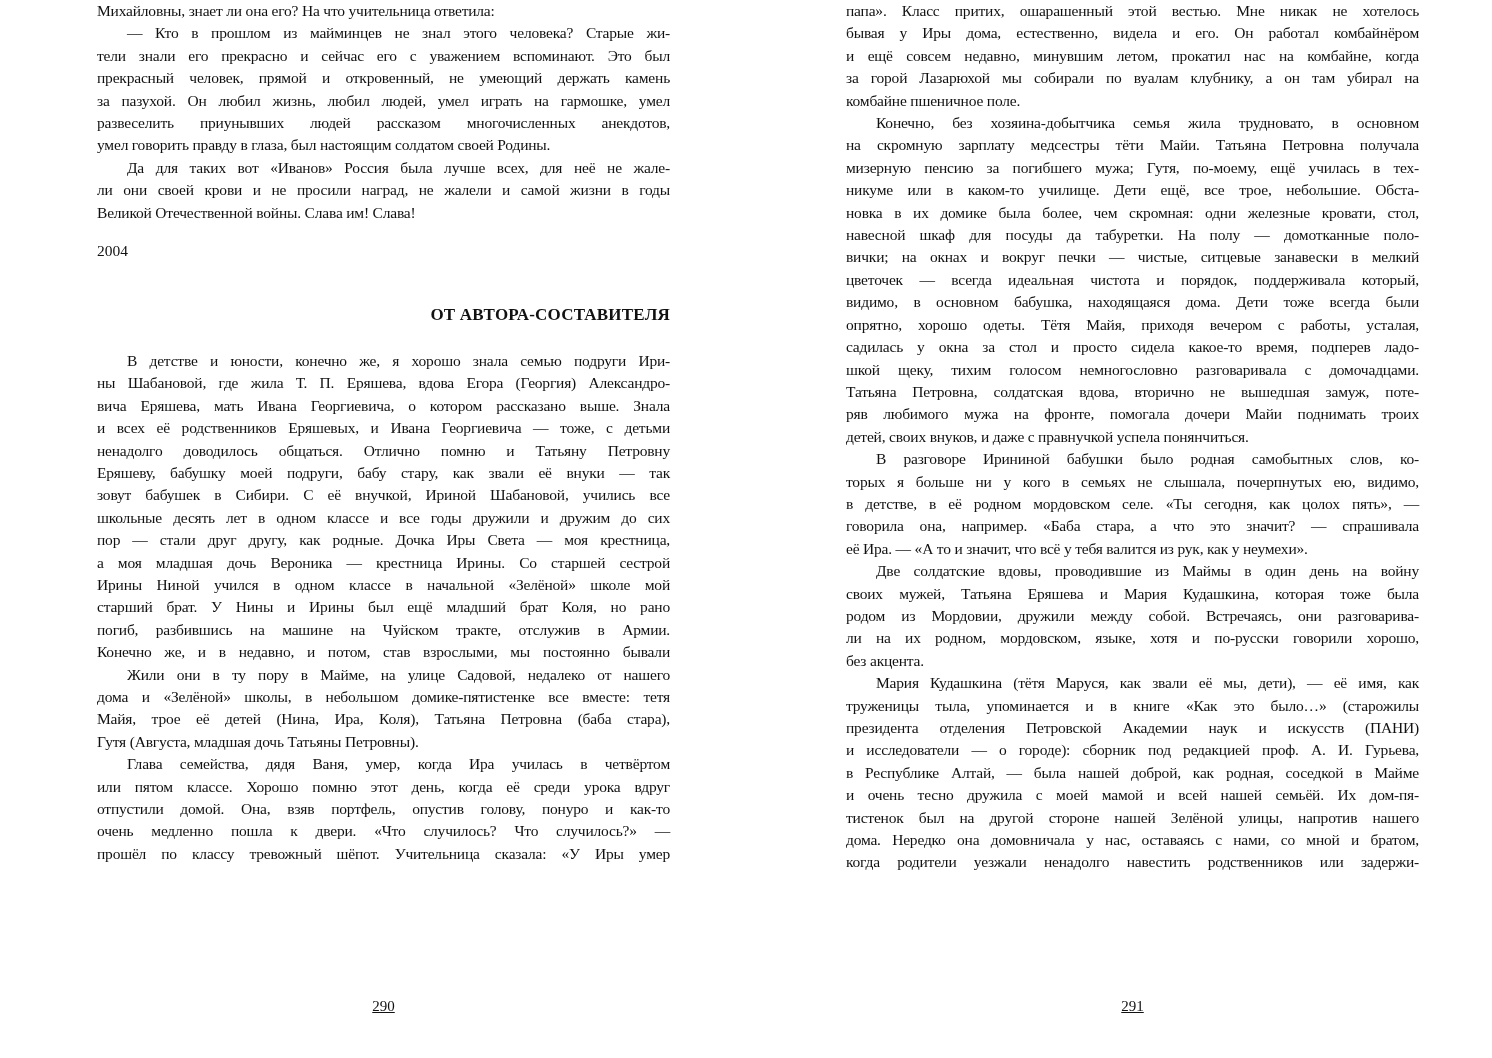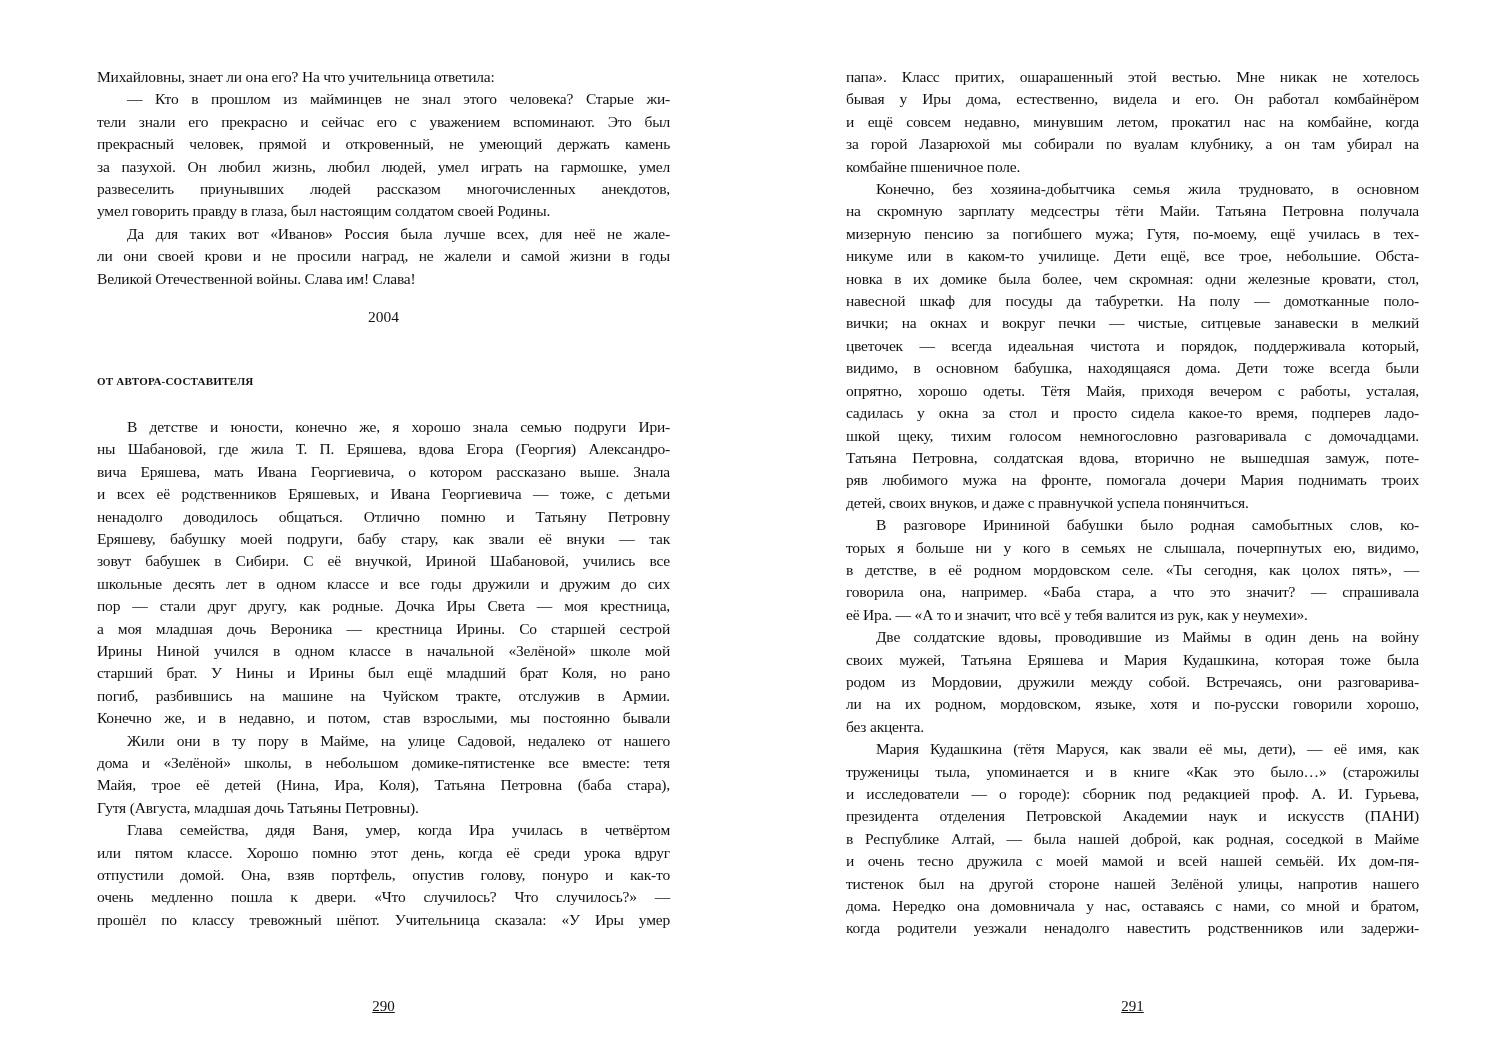--- a/index.html
+++ b/index.html
@@ -17,42 +17,42 @@
   }
   .page {
     position: absolute;
     top: 0;
     width: 573px;
     height: 1058px;
     background: #ffffff;
   }
   .page.left  { left: 97px; }
   .page.right { left: 846px; }
-  .content { padding-top: 66px; }
+  .content { }
   .line {
     font-size: 15.5px;
     line-height: 22.4px;
     letter-spacing: -0.2px;
     text-align: justify;
     text-align-last: justify;
     white-space: normal;
   }
   .line.end { text-align-last: left; }
   .line.indent { text-indent: 30px; }
   .date {
     font-size: 15.5px;
     line-height: 22.4px;
-    text-align: center;
+    text-align: left;
     margin-top: 16px;
   }
   .heading {
-    font-size: 11px;
+    font-size: 17px;
     font-weight: bold;
     line-height: 22.4px;
-    text-align: left;
+    text-align: right;
     margin-top: 42px;
     margin-bottom: 23px;
     letter-spacing: 0.2px;
   }
   .page-number {
     position: absolute;
     top: 995px;
     left: 0;
     right: 0;
     text-align: center;
@@ -118,36 +118,36 @@
       <div class="line">никуме или в каком-то училище. Дети ещё, все трое, небольшие. Обста-</div>
       <div class="line">новка в их домике была более, чем скромная: одни железные кровати, стол,</div>
       <div class="line">навесной шкаф для посуды да табуретки. На полу — домотканные поло-</div>
       <div class="line">вички; на окнах и вокруг печки — чистые, ситцевые занавески в мелкий</div>
       <div class="line">цветочек — всегда идеальная чистота и порядок, поддерживала который,</div>
       <div class="line">видимо, в основном бабушка, находящаяся дома. Дети тоже всегда были</div>
       <div class="line">опрятно, хорошо одеты. Тётя Майя, приходя вечером с работы, усталая,</div>
       <div class="line">садилась у окна за стол и просто сидела какое-то время, подперев ладо-</div>
       <div class="line">шкой щеку, тихим голосом немногословно разговаривала с домочадцами.</div>
       <div class="line">Татьяна Петровна, солдатская вдова, вторично не вышедшая замуж, поте-</div>
-      <div class="line">ряв любимого мужа на фронте, помогала дочери Мария поднимать троих</div>
+      <div class="line">ряв любимого мужа на фронте, помогала дочери Майи поднимать троих</div>
       <div class="line end">детей, своих внуков, и даже с правнучкой успела понянчиться.</div>
       <div class="line indent">В разговоре Ирининой бабушки было родная самобытных слов, ко-</div>
       <div class="line">торых я больше ни у кого в семьях не слышала, почерпнутых ею, видимо,</div>
       <div class="line">в детстве, в её родном мордовском селе. «Ты сегодня, как цолох пять», —</div>
       <div class="line">говорила она, например. «Баба стара, а что это значит? — спрашивала</div>
       <div class="line end">её Ира. — «А то и значит, что всё у тебя валится из рук, как у неумехи».</div>
       <div class="line indent">Две солдатские вдовы, проводившие из Маймы в один день на войну</div>
       <div class="line">своих мужей, Татьяна Еряшева и Мария Кудашкина, которая тоже была</div>
       <div class="line">родом из Мордовии, дружили между собой. Встречаясь, они разговарива-</div>
       <div class="line">ли на их родном, мордовском, языке, хотя и по-русски говорили хорошо,</div>
       <div class="line end">без акцента.</div>
       <div class="line indent">Мария Кудашкина (тётя Маруся, как звали её мы, дети), — её имя, как</div>
       <div class="line">труженицы тыла, упоминается и в книге «Как это было…» (старожилы</div>
+      <div class="line">президента отделения Петровской Академии наук и искусств (ПАНИ)</div>
       <div class="line">и исследователи — о городе): сборник под редакцией проф. А. И. Гурьева,</div>
-      <div class="line">президента отделения Петровской Академии наук и искусств (ПАНИ)</div>
       <div class="line">в Республике Алтай, — была нашей доброй, как родная, соседкой в Майме</div>
       <div class="line">и очень тесно дружила с моей мамой и всей нашей семьёй. Их дом-пя-</div>
       <div class="line">тистенок был на другой стороне нашей Зелёной улицы, напротив нашего</div>
       <div class="line">дома. Нередко она домовничала у нас, оставаясь с нами, со мной и братом,</div>
       <div class="line">когда родители уезжали ненадолго навестить родственников или задержи-</div>
     </div>
   <div class="page-number">291</div>
 </div>
 
 </body></html>

